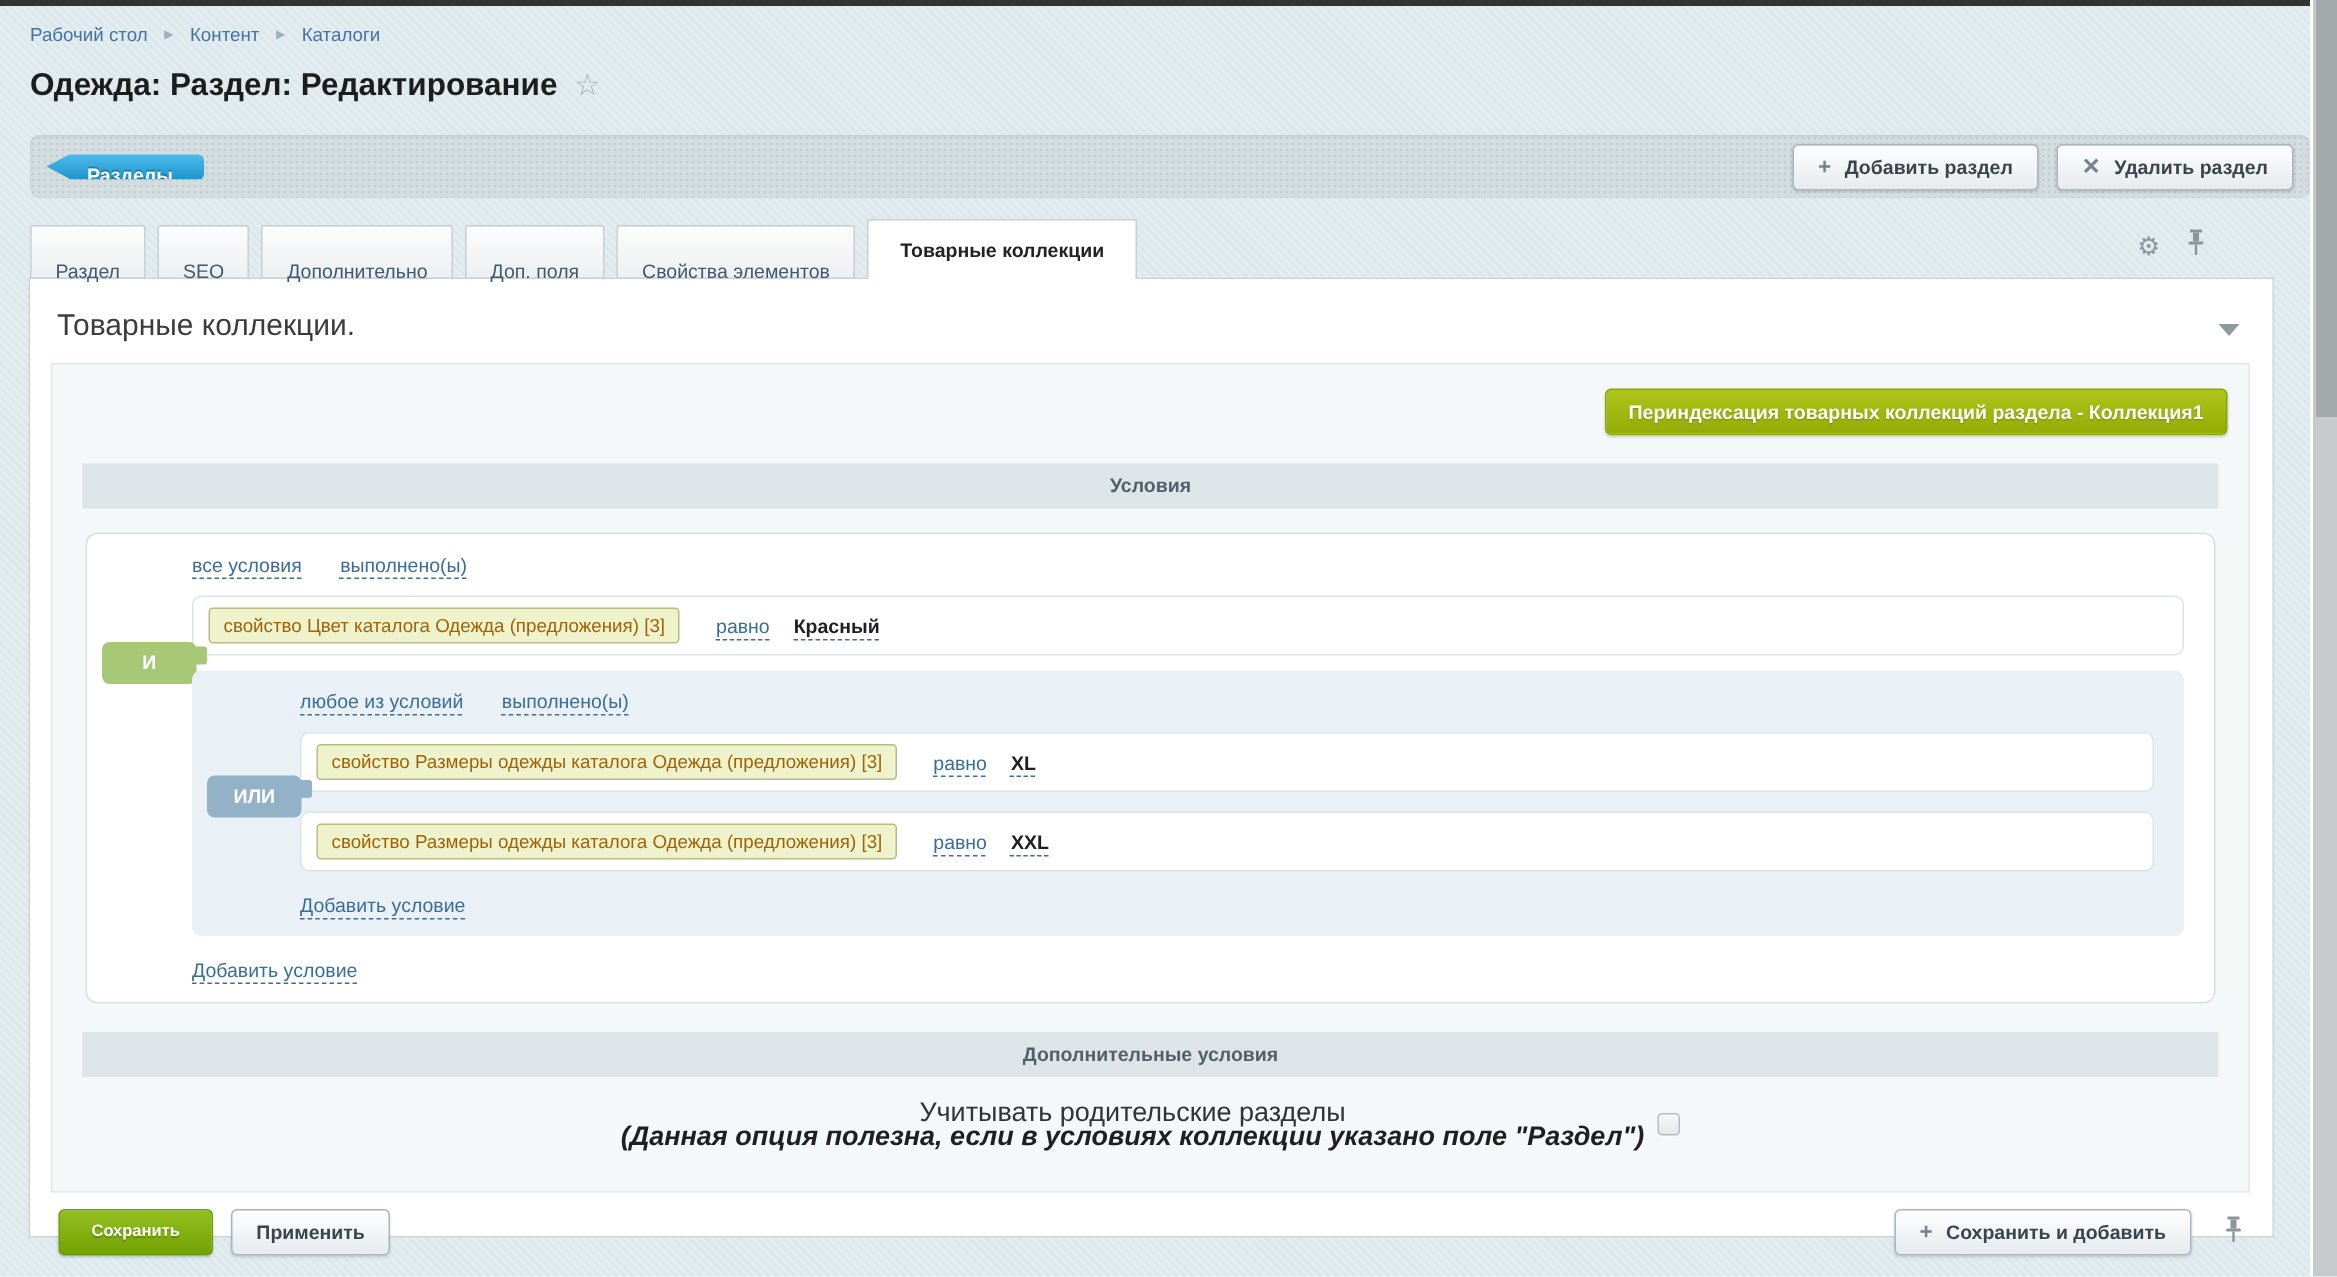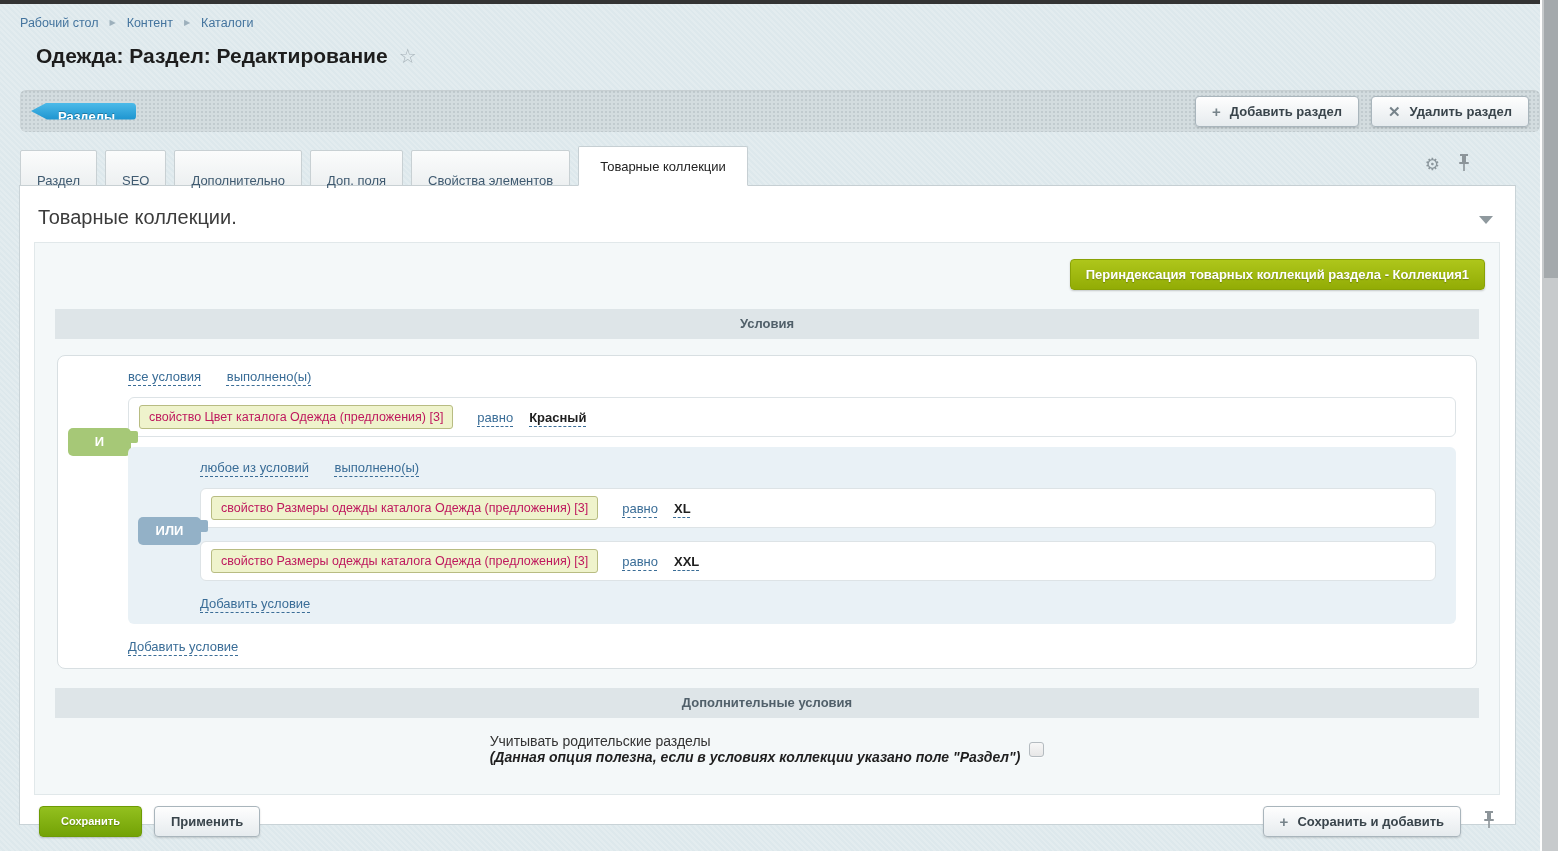--- a/index.html
+++ b/index.html
@@ -9,21 +9,21 @@
     background-image:repeating-linear-gradient(45deg, rgba(255,255,255,.18) 0 2px, transparent 2px 4px);
     font-family:"Liberation Sans", sans-serif;
     -webkit-font-smoothing:antialiased;
   }
   .topbar{position:absolute;top:0;left:0;width:1540px;height:4px;background:#333;}
   
   .breadcrumb{position:absolute;top:16px;left:20px;font-size:12.5px;color:#44749e;display:flex;align-items:center;}
   .breadcrumb a{color:#44749e;text-decoration:none;cursor:pointer;}
   .crumb-sep{font-size:8px;color:#9db0bc;margin:0 11px;transform:translateY(-1px);}
   
-  .pagetitle{position:absolute;top:44px;left:36px;font-size:21px;font-weight:bold;color:#1d1d1d;display:flex;align-items:center;}
+  .pagetitle{position:absolute;top:44px;left:20px;font-size:21px;font-weight:bold;color:#1d1d1d;display:flex;align-items:center;}
   .star{font-weight:normal;font-size:20px;color:#a8b3b9;margin-left:11px;cursor:pointer;}
   
   .toolbar{
     position:absolute;top:90px;left:20px;width:1520px;height:42px;box-sizing:border-box;
     background-color:#d3dcdf;
     background-image:radial-gradient(circle,#c1cbcf 26%, transparent 27%);
     background-size:4px 4px;border-radius:6px;
     box-shadow:inset 0 1px 2px rgba(0,0,0,.08);
     display:flex;align-items:center;padding:0 11px;
   }
@@ -42,21 +42,21 @@
   .toolbar .spacer{flex:1;}
   .toolbar .btn-light{margin-left:12px;}
   
   .tabsrow{position:absolute;top:147px;left:0;width:1516px;height:39px;z-index:3;}
   .tabs{display:flex;gap:8px;align-items:flex-end;padding-left:20px;height:39px;}
   .tab{
     height:36px;line-height:36px;box-sizing:border-box;padding:12px 16px;font-size:13px;color:#3f5a70;cursor:pointer;
     background:linear-gradient(#fbfcfc,#edf0f1);border:1px solid #c8d0d3;border-radius:2px 2px 0 0;
   }
   .tab.active{
-    height:40px;line-height:39px;background:#fff;font-weight:normal;color:#222;
+    height:40px;line-height:39px;background:#fff;font-weight:bold;color:#222;
     border-color:#c6cfd3;border-bottom:1px solid #fff;padding:0 21px;position:relative;z-index:4;
   }
   .tab-icons{position:absolute;right:46px;bottom:10px;display:flex;align-items:center;gap:18px;}
   .gear{font-size:17px;color:#8b969c;cursor:pointer;line-height:1;}
   .pinicon{cursor:pointer;display:inline-block;}
   
   .panel{
     position:absolute;top:185px;left:19px;width:1497px;height:640px;box-sizing:border-box;
     background:#fff;border:1px solid #c9d3d7;border-top:1px solid #c6cfd3;
   }
@@ -84,42 +84,42 @@
   }
   .links-row{padding-left:70px;font-size:13px;}
   .links-row a, .add-row a, .cmp{color:#3a6d97;cursor:pointer;text-decoration:underline dashed;text-decoration-thickness:1px;text-underline-offset:4px;}
   .links-row a{margin-right:22px;}
   .cond-row{
     margin:13px 10px 0 70px;background:#fff;border:1px solid #dde3e6;border-radius:6px;
     padding:7px 10px;display:flex;align-items:center;font-size:13px;
   }
   .tag{
     background:#eff3cc;border:1px solid #b8bc82;border-radius:3px;padding:4px 9px;
-    font-size:12.5px;color:#be185d;cursor:pointer;white-space:nowrap;
+    font-size:12.5px;color:#a16207;cursor:pointer;white-space:nowrap;
   }
   .cmp{margin:0 16px 0 24px;font-size:13px;}
   .val{color:#1f1f1f;font-weight:bold;font-size:13px;cursor:pointer;text-decoration:underline dashed;text-decoration-color:#3a6d97;text-decoration-thickness:1px;text-underline-offset:4px;}
   .op-label{
     position:absolute;width:63px;height:28px;line-height:28px;text-align:center;
     color:#fff;font-weight:bold;font-size:13px;border-radius:5px;
   }
   .op-label::after{content:"";position:absolute;right:-7px;top:3px;width:12px;height:12px;background:inherit;border-radius:2px;}
   .op-and{left:10px;top:72px;background:#a6c877;}
   .op-or{left:10px;top:70px;background:#93b1c7;}
   .or-group{
     margin:10px 10px 0 70px;background:#e9f1f6;border-radius:6px;position:relative;
     padding:13px 0 13px;
   }
   .or-group .links-row{padding-left:72px;}
   .or-group .cond-row{margin:13px 20px 0 72px;}
   .add-row{margin-top:15px;font-size:13px;}
   .or-group .add-row{padding-left:72px;}
   .cond-box > .add-row{padding-left:70px;}
   .parent-opt{margin-top:16px;display:flex;justify-content:center;align-items:center;gap:9px;}
-  .popt-text{text-align:left;font-size:14px;color:#333;line-height:15px;}
+  .popt-text{text-align:center;font-size:18px;color:#333;line-height:15px;}
   .popt-note{font-style:italic;font-weight:bold;color:#1f1f1f;margin-top:1px;}
   .checkbox{
     width:15px;height:15px;box-sizing:border-box;border:1px solid #b4bbc0;border-radius:3px;
     background:linear-gradient(#f7f7f7,#e7e7e7);box-shadow:0 1px 0 rgba(255,255,255,.7);cursor:pointer;flex:none;
   }
   .footer{display:flex;align-items:center;padding:11px 20px 0 19px;}
   .btn-green{
     height:29px;line-height:29px;padding:0 21px;background:linear-gradient(#93c01f,#73a205);
     border:1px solid #6d9b04;border-radius:4px;color:#fff;font-weight:bold;font-size:11px;
     text-shadow:0 1px 1px rgba(0,0,0,.25);box-shadow:0 1px 2px rgba(0,0,0,.2);cursor:pointer;box-sizing:content-box;

